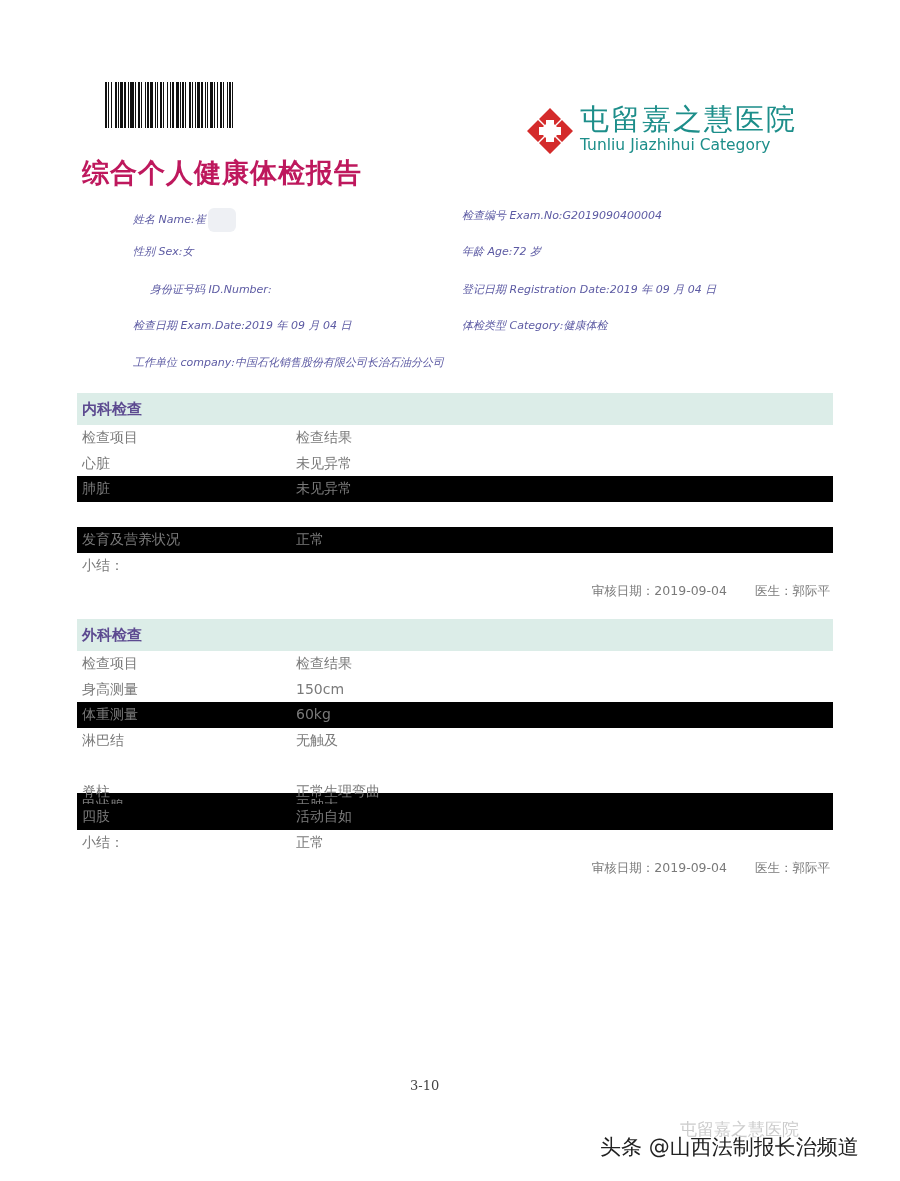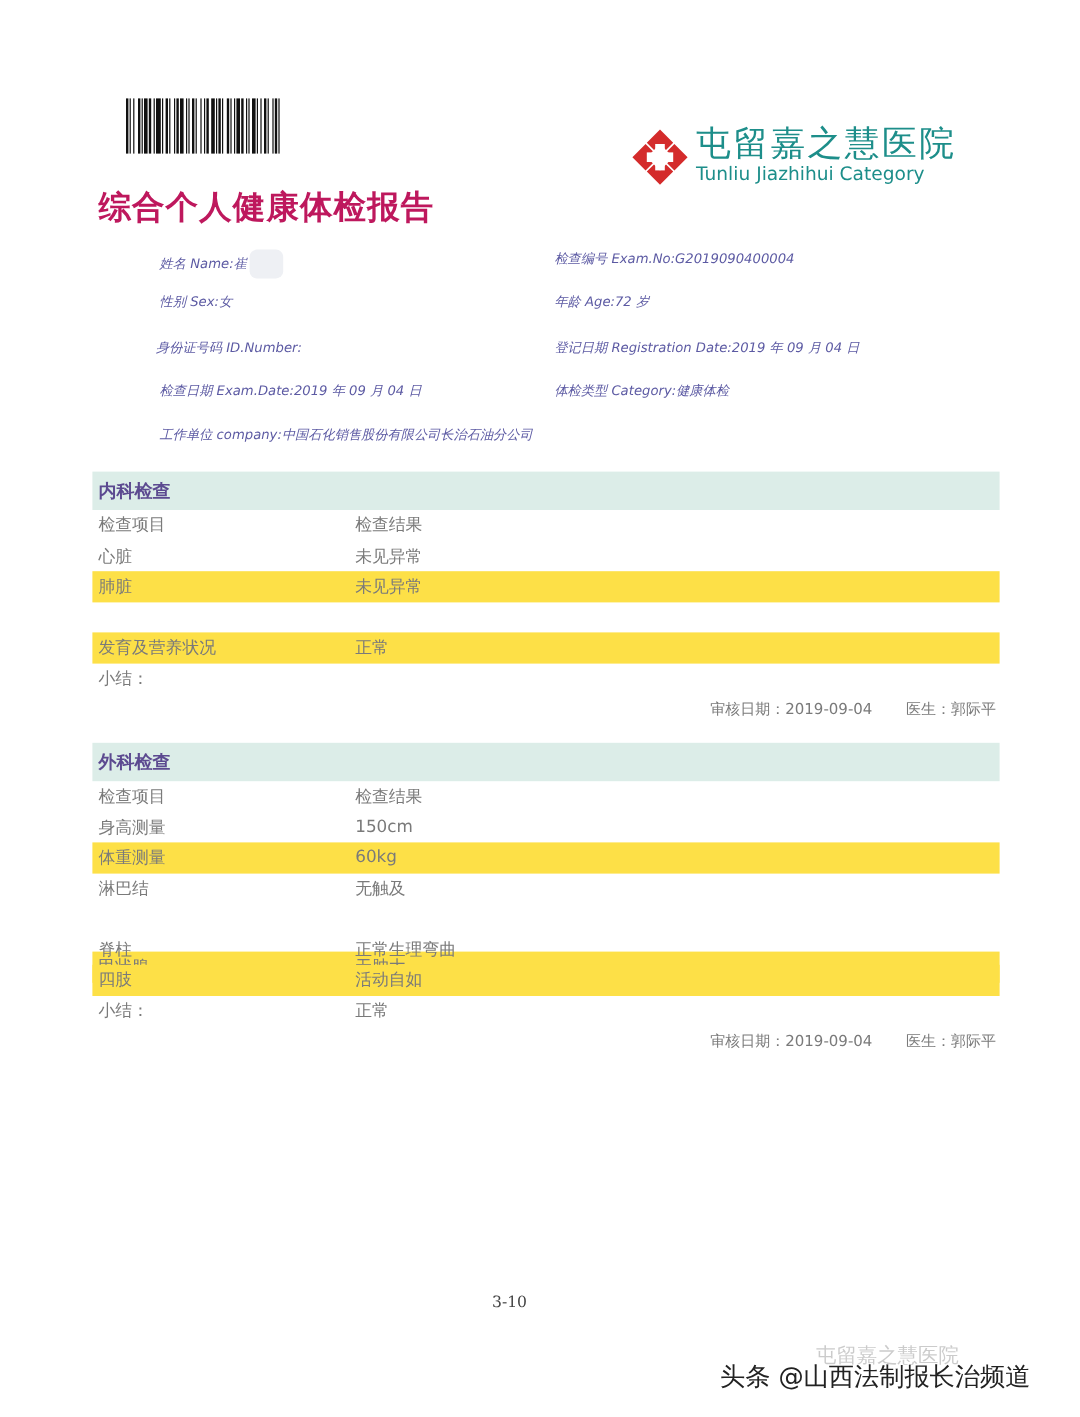--- a/index.html
+++ b/index.html
@@ -16,21 +16,21 @@
   .logo-cn { position:absolute; left:55px; top:0; font-size:29px; color:#1d8e8a; letter-spacing:2px; white-space:nowrap; }
   .logo-en { position:absolute; left:55px; top:36px; font-size:15.5px; color:#1d8e8a; white-space:nowrap; }
 
   .info { position:absolute; font-size:11px; font-style:italic; color:#5c5aa3; white-space:nowrap; }
   .name-blur { display:inline-block; width:28px; height:24px; background:#eef0f4; border-radius:6px; vertical-align:middle; margin-left:2px; }
 
   .section-header { position:absolute; left:77px; width:756px; height:32px; background:#dcede8; }
   .section-header .label { position:absolute; left:5px; top:7px; font-size:15px; font-weight:bold; color:#5c4a90; }
 
   .row { position:absolute; left:77px; width:756px; height:25.5px; font-size:14px; color:#7a7a7a; }
-  .row.shaded { background:#fde047; }
+  .row.shaded { background:#000000; }
   .row .c1 { position:absolute; left:5px; top:4px; white-space:nowrap; }
   .row .c2 { position:absolute; left:219px; top:4px; white-space:nowrap; }
   .row .c2.bp { left:250px; font-size:12px; top:6px; }
   .row .c2.bp .unit { margin-left:22px; }
 
   .signoff { position:absolute; right:70px; font-size:12.5px; color:#7a7a7a; white-space:nowrap; }
   .signoff .gap { display:inline-block; width:28px; }
 
   .page-no { position:absolute; left:410px; top:1078px; font-size:13px; color:#444; font-family:"DejaVu Serif", serif; }
 
@@ -139,21 +139,21 @@
     <rect x="14" y="21" width="22" height="8" fill="#fff"></rect>
   </svg>
   <div class="logo-cn">屯留嘉之慧医院</div>
   <div class="logo-en">Tunliu Jiazhihui Category</div>
 </div>
 
 <div class="info" style="left:133px; top:208px;"><span>姓名 Name:崔</span><span class="name-blur"></span></div>
 <div class="info" style="left:462px; top:208px;">检查编号 Exam.No:G2019090400004</div>
 <div class="info" style="left:133px; top:244px;">性别 Sex:女</div>
 <div class="info" style="left:462px; top:244px;text-align:right;">年龄 Age:72 岁</div>
-<div class="info" style="left:130px; top:282px;">身份证号码 ID.Number:</div>
+<div class="info" style="left:150px; top:282px;">身份证号码 ID.Number:</div>
 <div class="info" style="left:462px; top:282px;">登记日期 Registration Date:2019 年 09 月 04 日</div>
 <div class="info" style="left:133px; top:318px;">检查日期 Exam.Date:2019 年 09 月 04 日</div>
 <div class="info" style="left:462px; top:318px;">体检类型 Category:健康体检</div>
 <div class="info" style="left:133px; top:355px;">工作单位 company:中国石化销售股份有限公司长治石油分公司</div>
 
 <div class="section-header" style="top:393px;">
   <span class="label">内科检查</span>
 </div>
 <div class="row" style="top:425px;">
   <span class="c1">检查项目</span>

